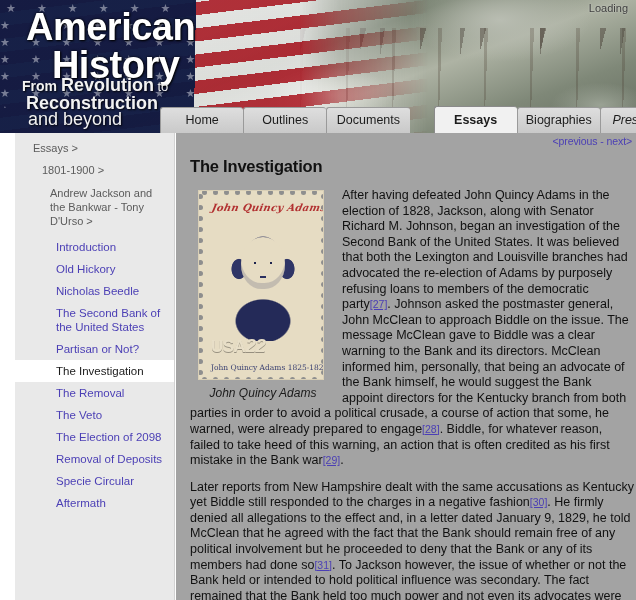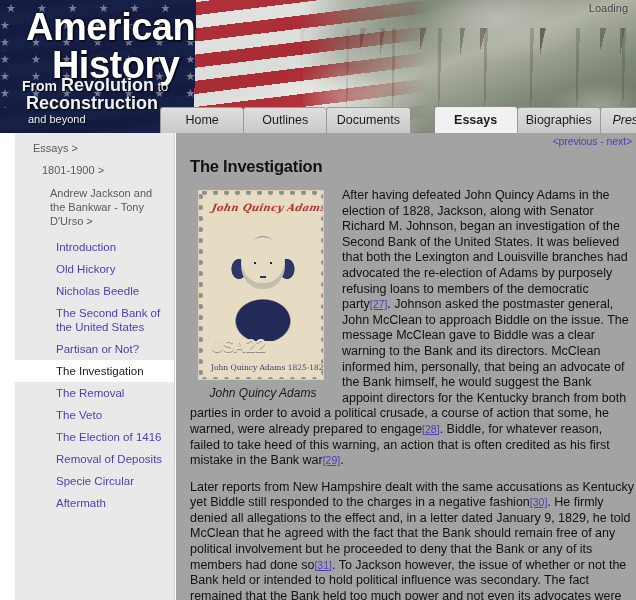--- a/index.html
+++ b/index.html
@@ -88,21 +88,21 @@
     position: absolute; left: 22px; top: 77px;
     color: #f2f2f2;
     line-height: 17px;
     text-shadow: 1px 1px 2px rgba(0,0,0,.9);
     white-space: nowrap;
   }
   .sub-a { font-size: 14px; font-weight: bold; }
   .sub-b { font-size: 18px; font-weight: bold; }
   .sub-c { font-size: 13px; font-weight: normal; }
   .sub-d { font-size: 18px; font-weight: bold; display: block; margin-left: 4px; }
-  .sub-e { font-size: 11px; display: block; margin-left: 6px; margin-top: -1px; }
+  .sub-e { font-size: 18px; display: block; margin-left: 6px; margin-top: -1px; }
   .loading {
     position: absolute; right: 8px; top: 2px;
     font-size: 11px;
     color: #3e3e3e;
     text-shadow: 0 0 2px rgba(255,255,255,.5);
     margin-left: 6px;
   }
 
   
   .tabbar {
@@ -262,21 +262,21 @@
       radial-gradient(ellipse 6px 2px at 16px 20px, #2a3060 0 60%, rgba(0,0,0,0) 61%);
   }
   .stamp-denom {
     position: absolute; left: 12px; bottom: 22px;
     color: #e8dfc8;
     font-size: 17px;
     font-weight: bold;
     letter-spacing: -0.5px;
     text-shadow: 0 1px 0 rgba(0,0,0,.35);
   }
-  .stamp-denom .num { font-size: 19px; }
+  .stamp-denom .num { font-size: 19px; font-style: italic; }
   .stamp-caption-in {
     position: absolute; left: 12px; bottom: 7px;
     font-family: "DejaVu Serif", serif;
     font-size: 7.5px;
     color: #3c4272;
     white-space: nowrap;
   }
   .fig-caption {
     margin-top: 6px;
     text-align: center;
@@ -344,21 +344,21 @@
         </div>
       <div class="navlist" id="navlist">
           <a class="navitem">Introduction</a>
           <a class="navitem">Old Hickory</a>
           <a class="navitem">Nicholas Beedle</a>
           <a class="navitem">The Second Bank of the United States</a>
           <a class="navitem">Partisan or Not?</a>
           <a class="navitem active">The Investigation</a>
           <a class="navitem">The Removal</a>
           <a class="navitem">The Veto</a>
-          <a class="navitem">The Election of 1416</a>
+          <a class="navitem">The Election of 2098</a>
           <a class="navitem">Removal of Deposits</a>
           <a class="navitem">Specie Circular</a>
           <a class="navitem">Aftermath</a>
         </div>
     </div>
 
     <div class="main">
       <div class="prevnext">&lt;previous - next&gt;</div>
 
       <h1 class="article-title">The Investigation</h1>

